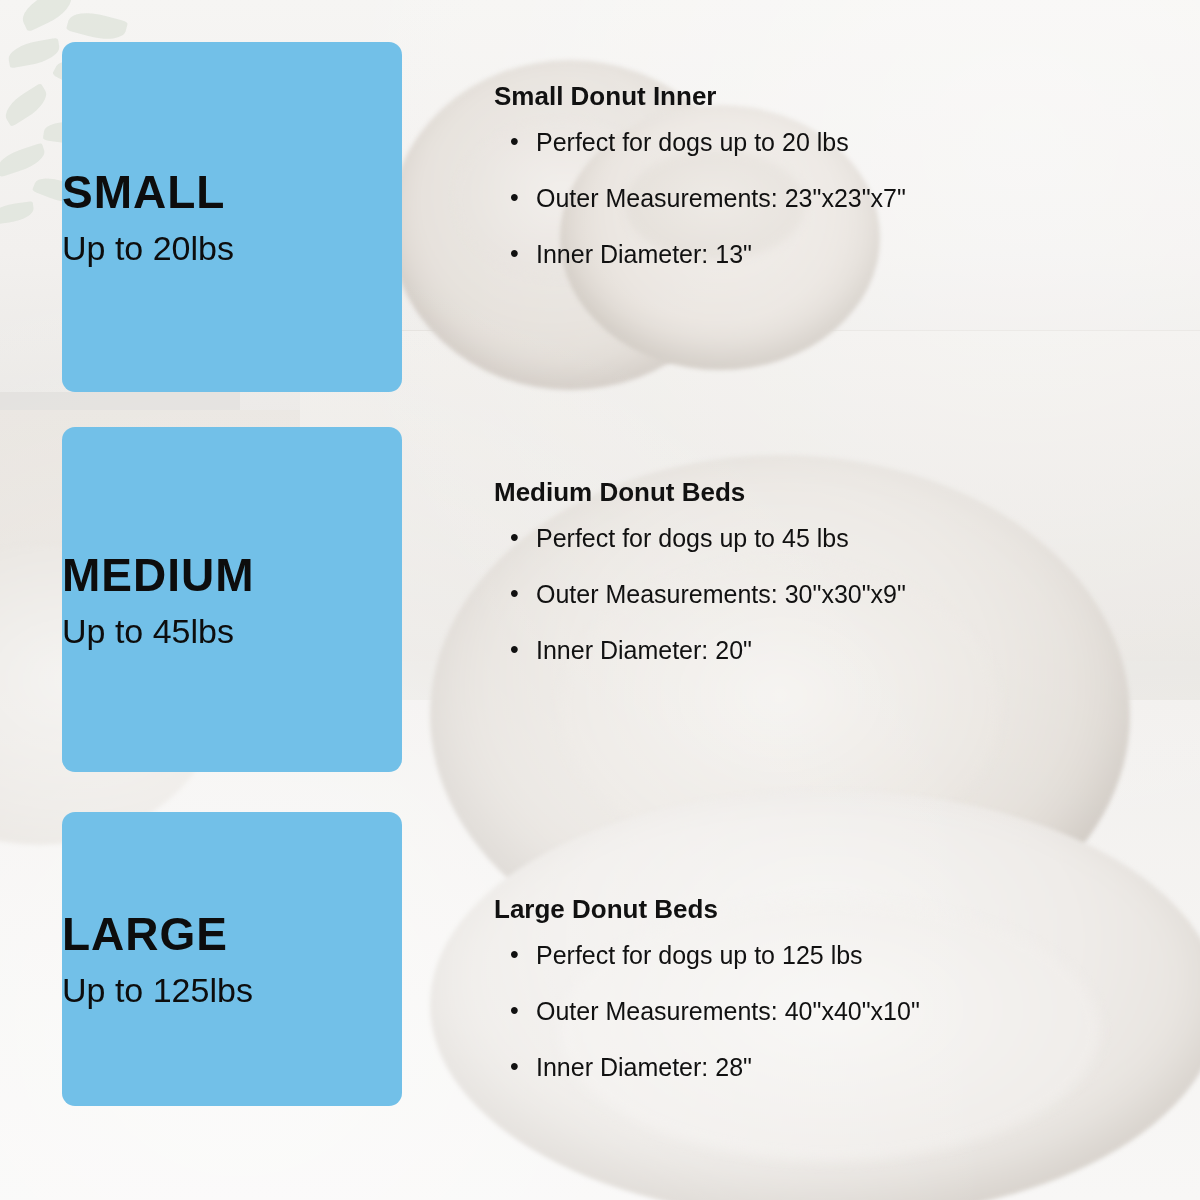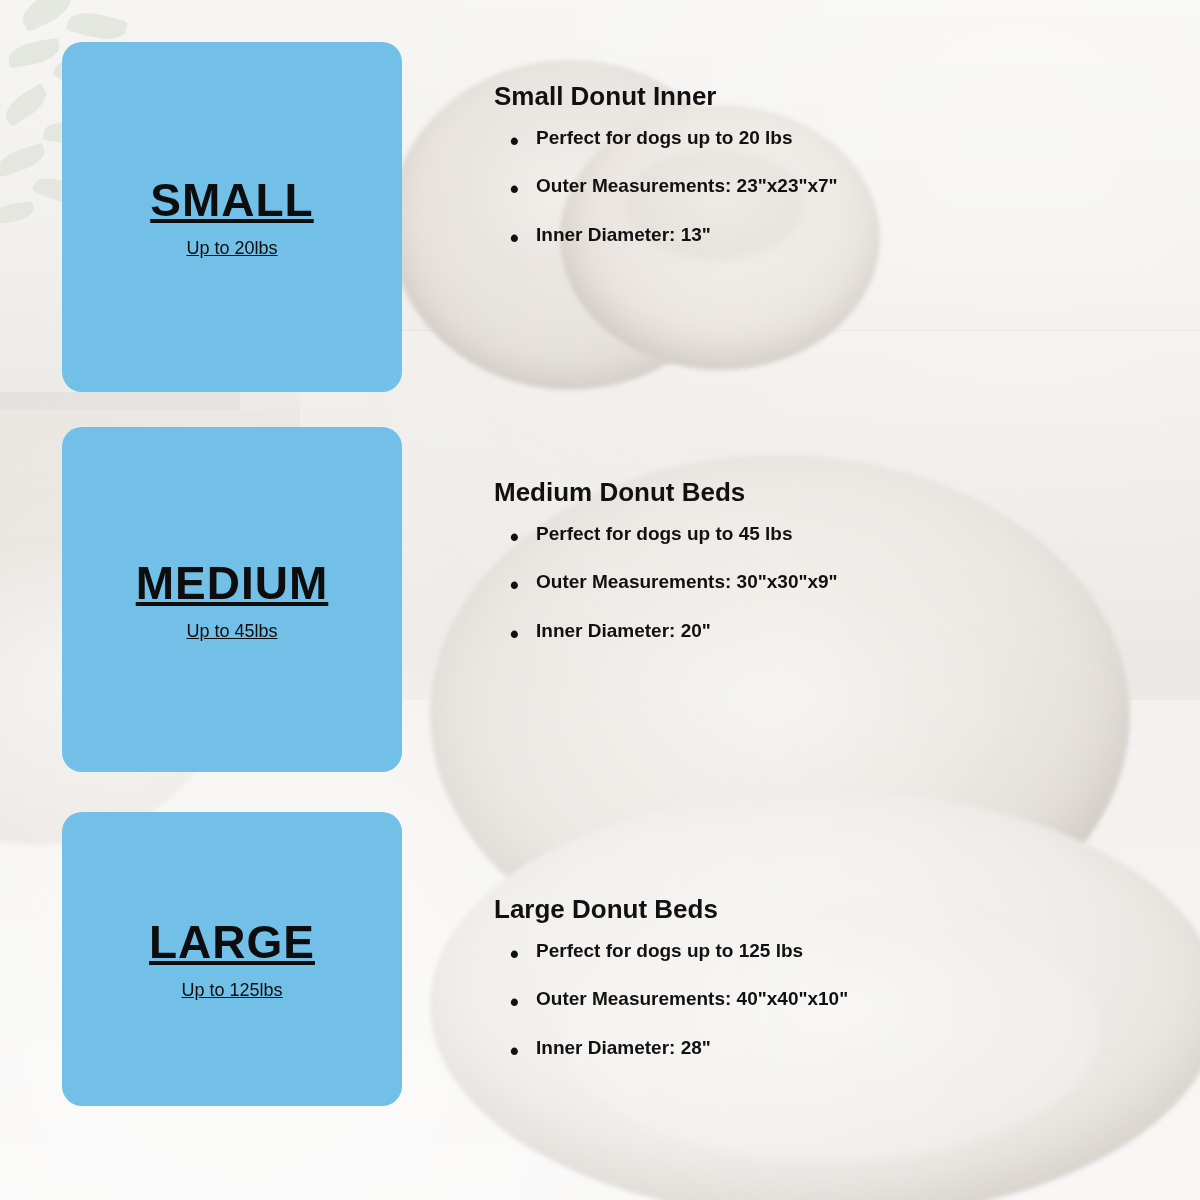--- a/index.html
+++ b/index.html
@@ -155,37 +155,35 @@
   
   .content {
     position: absolute;
     inset: 0;
   }
 
   .size-card {
     position: absolute;
     width: 340px;
     background: #72c0e8;
-    border-radius: 20px;
+    border-radius: 13px;
     display: flex;
     flex-direction: column;
-    align-items: center;
     justify-content: center;
     color: #0d0d0d;
-    text-decoration: underline;
   }
   .size-card .size-name {
     font-size: 46px;
     font-weight: bold;
     letter-spacing: 1px;
     line-height: 1;
     margin-bottom: 16px;
   }
   .size-card .size-sub {
-    font-size: 18px;
+    font-size: 34px;
     font-weight: normal;
     line-height: 1;
   }
 
   .card-small  { left: 62px;  top: 42px;  height: 350px; }
   .card-medium { left: 62px;  top: 427px; height: 345px; }
   .card-large  { left: 62px;  top: 812px; height: 294px; }
 
   .info-block {
     position: absolute;
@@ -196,22 +194,22 @@
     font-weight: bold;
     margin: 0 0 16px 0;
     line-height: 1.1;
   }
   .info-list {
     margin: 0;
     padding: 0;
     list-style: none;
   }
   .info-list li {
-    font-size: 19px;
-    font-weight: bold;
+    font-size: 25px;
+    font-weight: normal;
     line-height: 1.2;
     margin: 0 0 26px 0;
     padding-left: 42px;
     position: relative;
     white-space: nowrap;
   }
   .info-list li:last-child { margin-bottom: 0; }
   .info-list li::before {
     content: "\2022";
     position: absolute;

